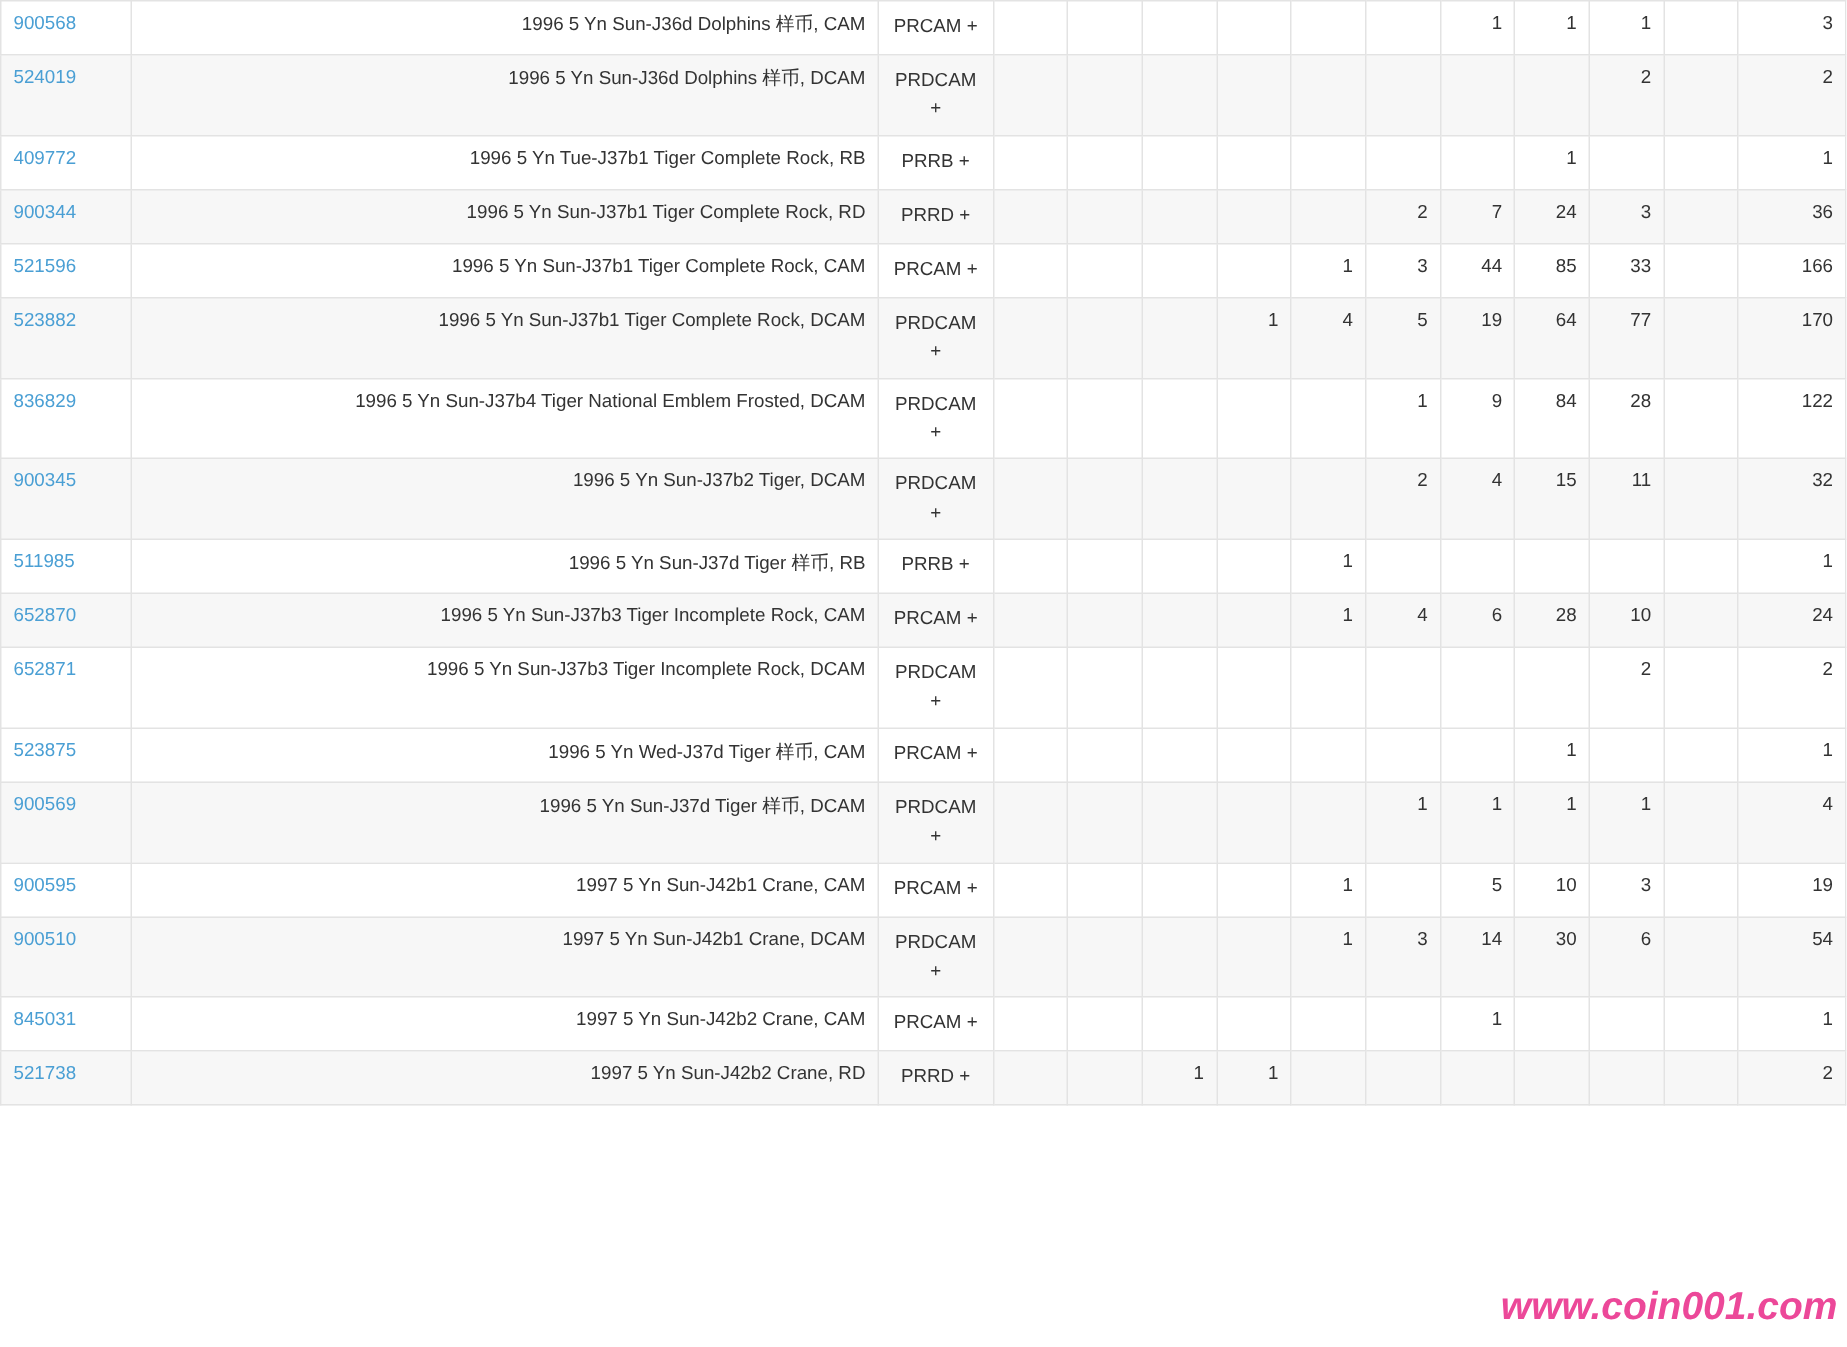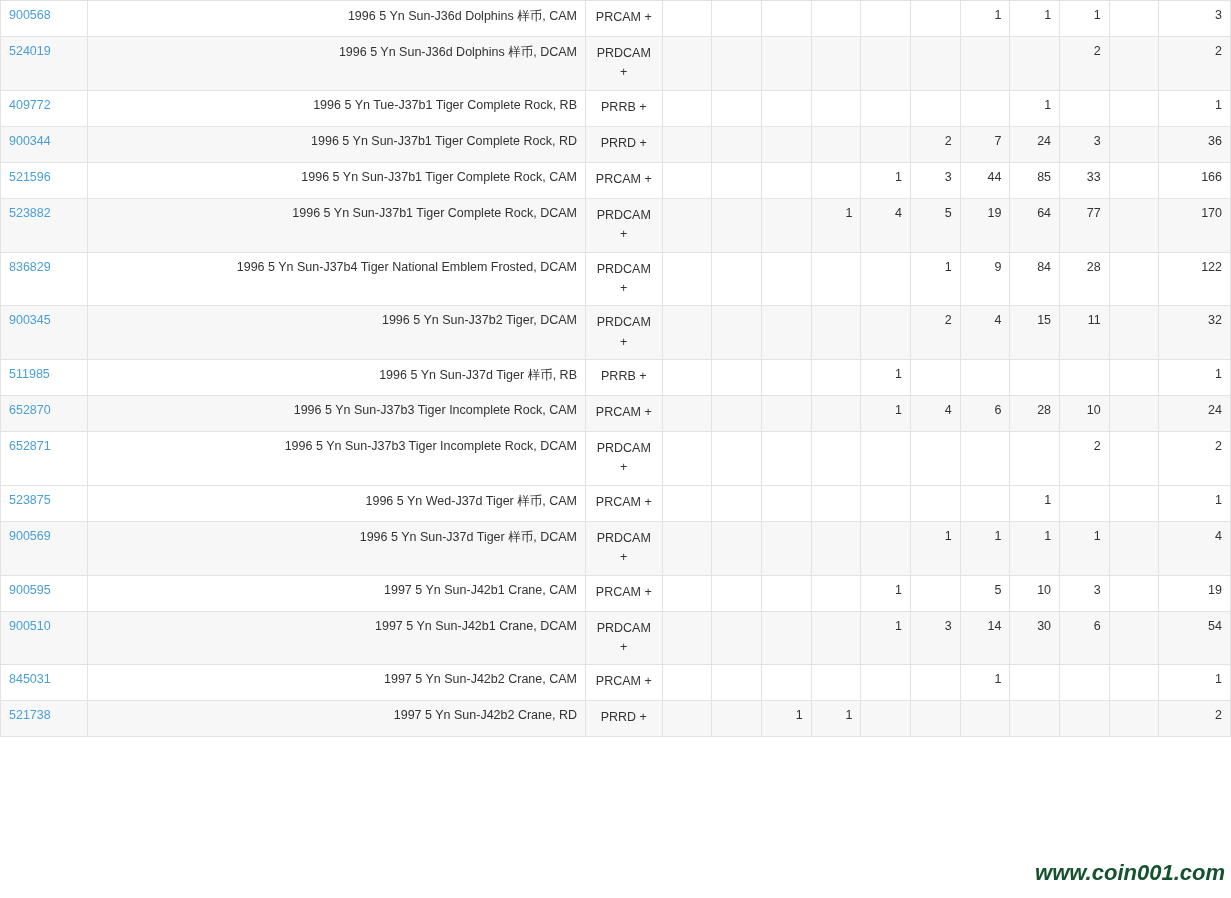--- a/index.html
+++ b/index.html
@@ -64,24 +64,24 @@
     width: 69px;
     text-align: right;
     padding-right: 10px;
     color: #333;
   }
   .watermark {
     position: absolute;
     right: 6px;
     bottom: 12px;
     font-family: "Liberation Sans", sans-serif;
-    font-size: 22px;
+    font-size: 26px;
     font-weight: bold;
     font-style: italic;
-    color: #14532d;
+    color: #ec4899;
     letter-spacing: 0px;
     white-space: nowrap;
     pointer-events: none;
     text-shadow: 0 0 1px rgba(255,255,255,0.6);
   }
 </style>
 </head>
 <body>
 
 <table class="coin-table">

